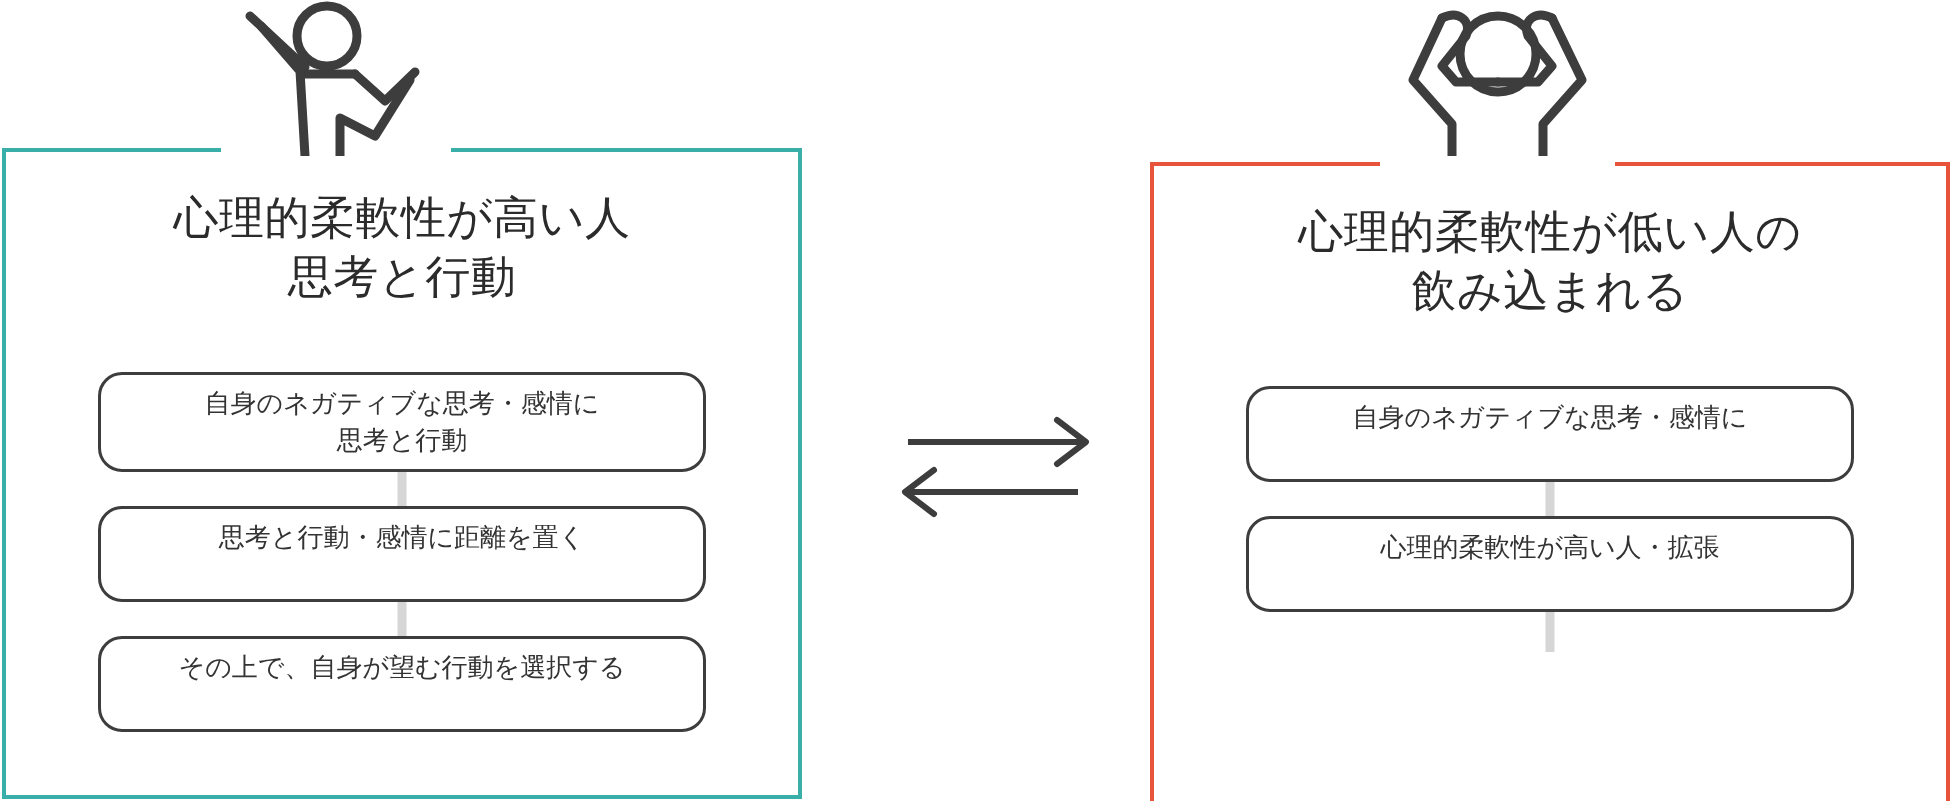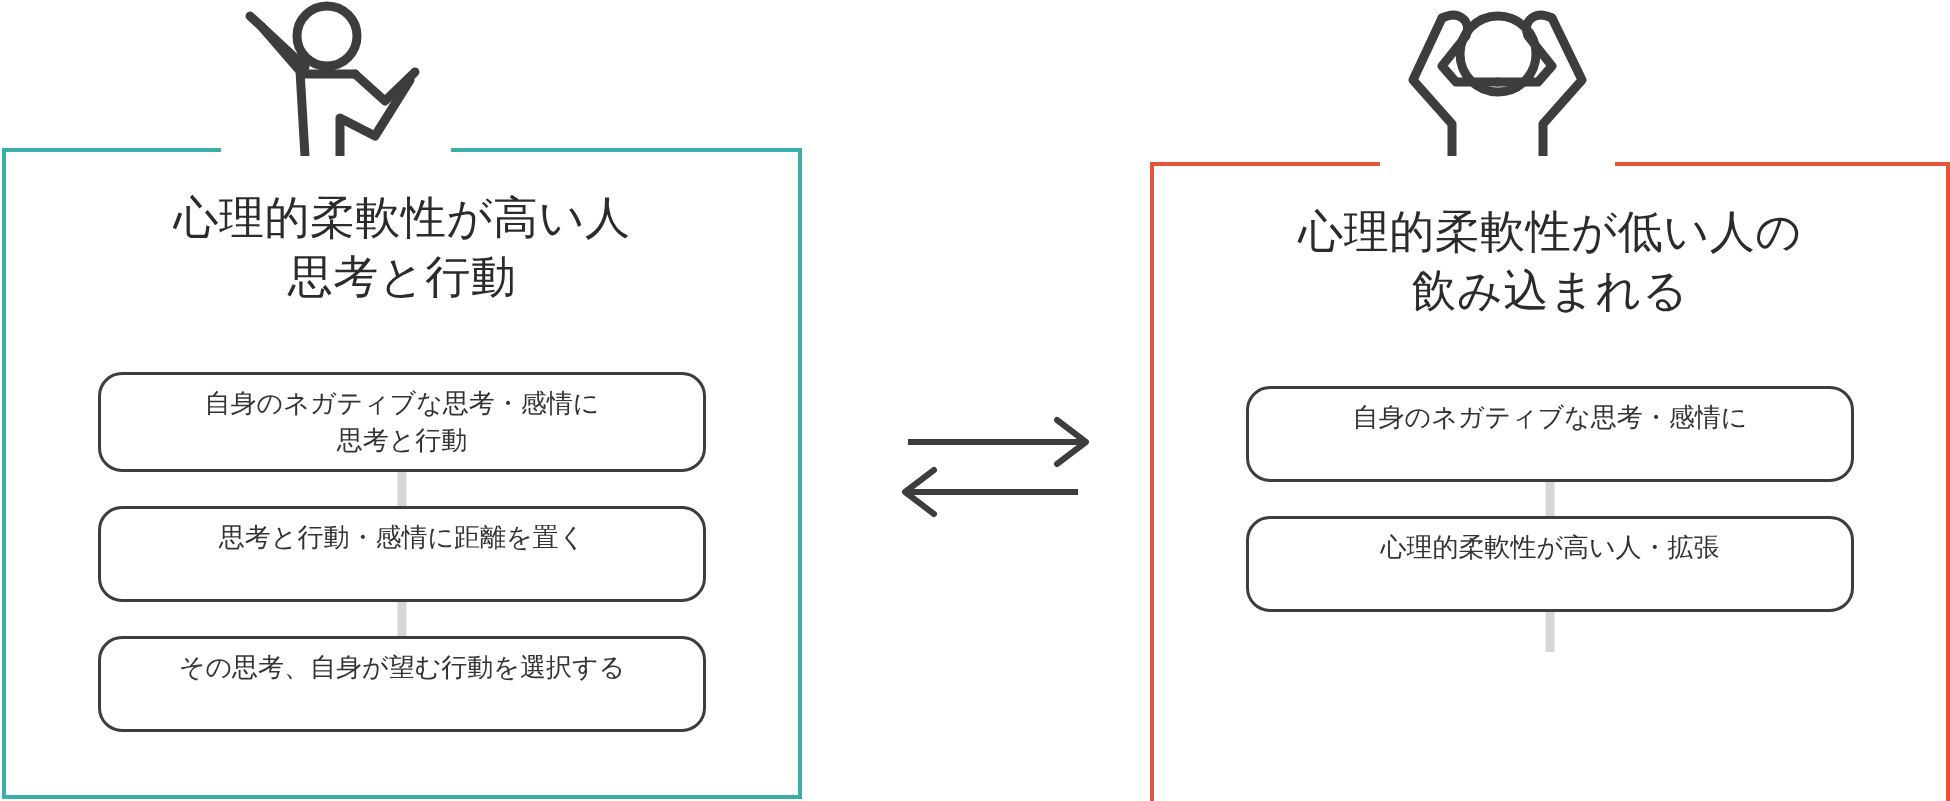--- a/index.html
+++ b/index.html
@@ -140,21 +140,21 @@
       </div>
       <div class="step-line"></div>
       <div class="step-box">
         <span>
           <span class="step-text">思考と行動・感情に距離を置く</span>
         </span>
       </div>
       <div class="step-line"></div>
       <div class="step-box">
         <span>
-          <span class="step-text">その思考、自身が望む行動を選択する</span>
+          <span class="step-text">その上で、自身が望む行動を選択する</span>
         </span>
       </div>
     </div>
   </div>
 
   <div class="figure fig-happy">
     <svg viewBox="0 0 240 160" width="240" height="160" fill="none" stroke="#3d3d3d" stroke-width="9" stroke-linecap="round" stroke-linejoin="round">
 
       <circle cx="112" cy="40" r="30"></circle>
 

